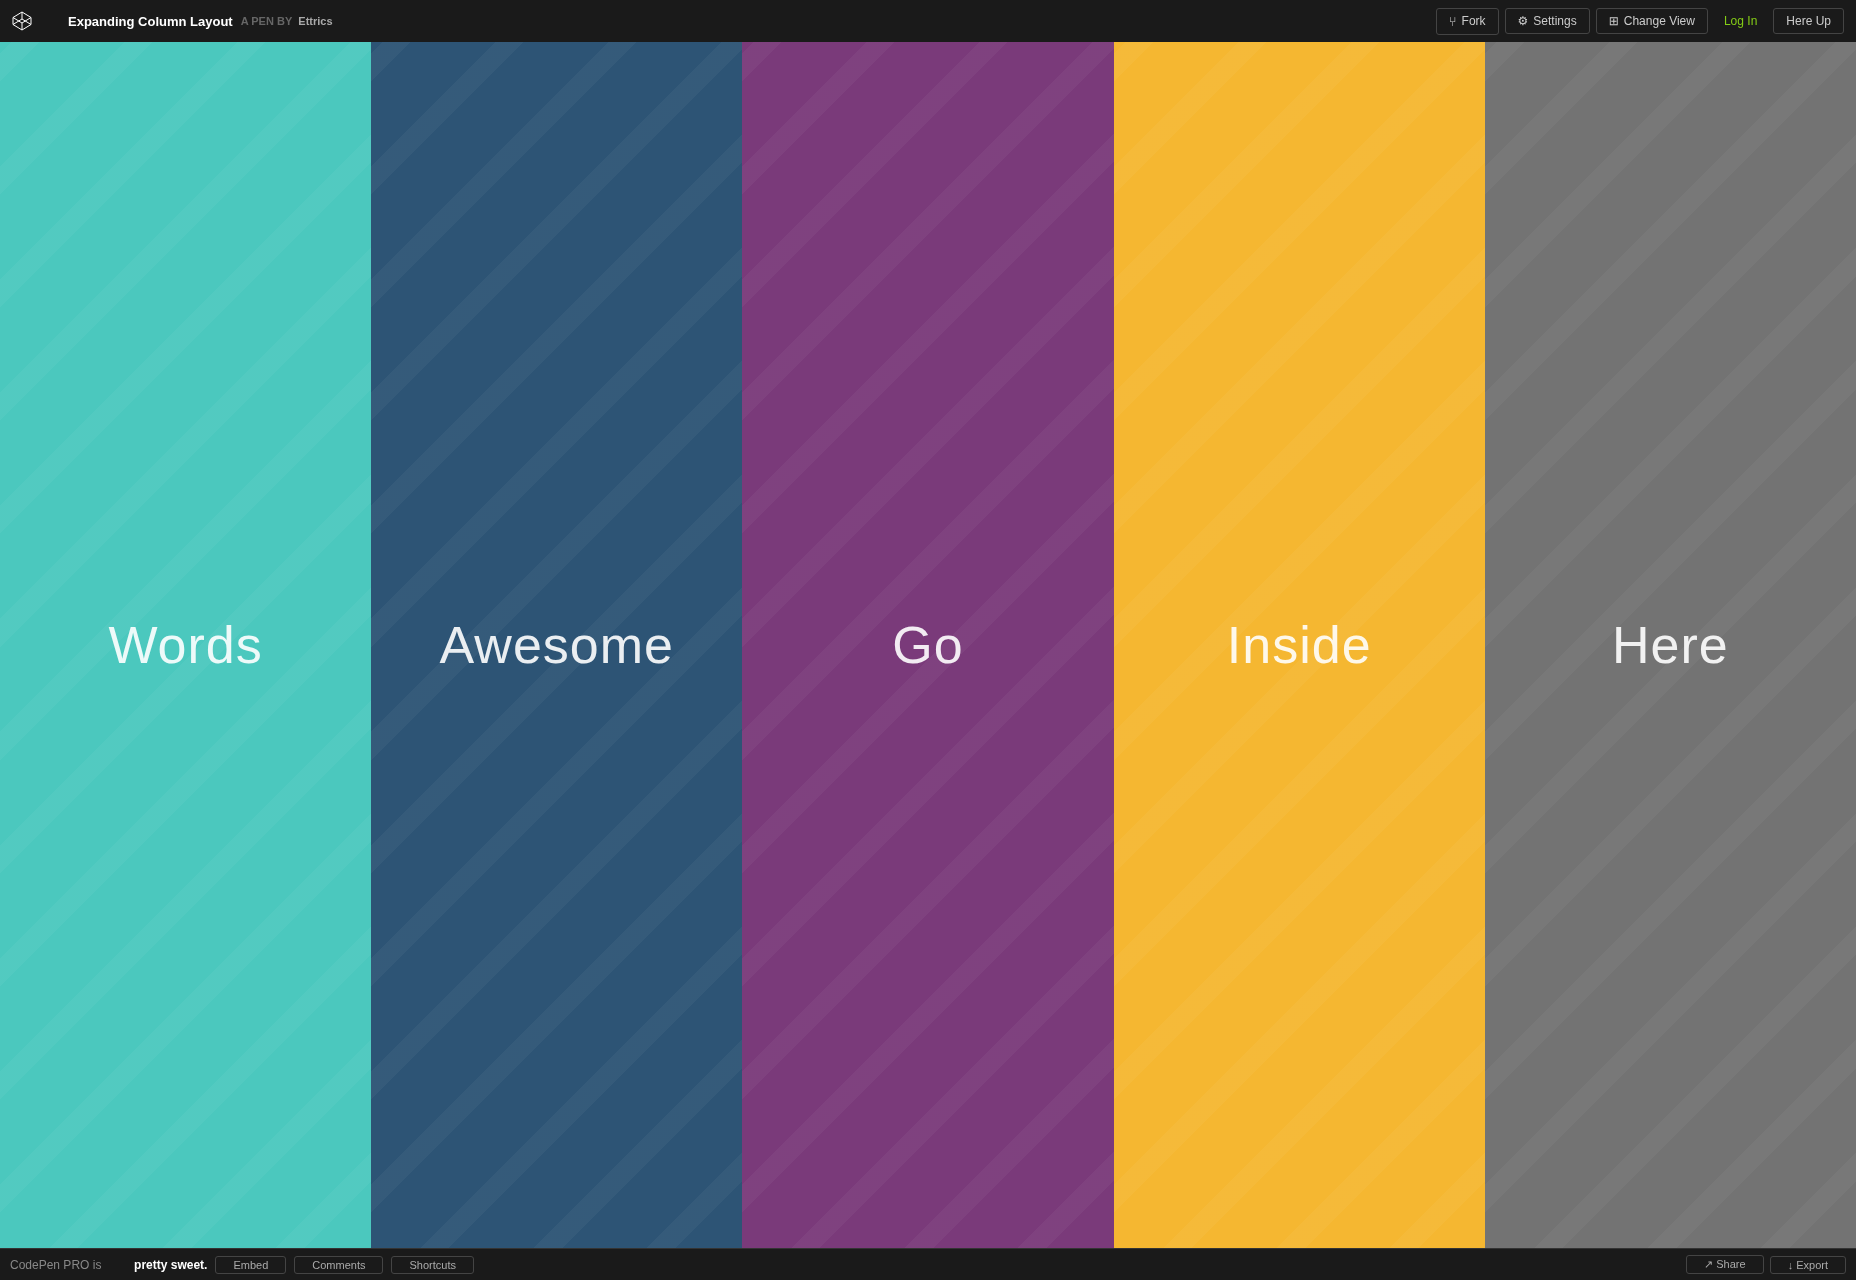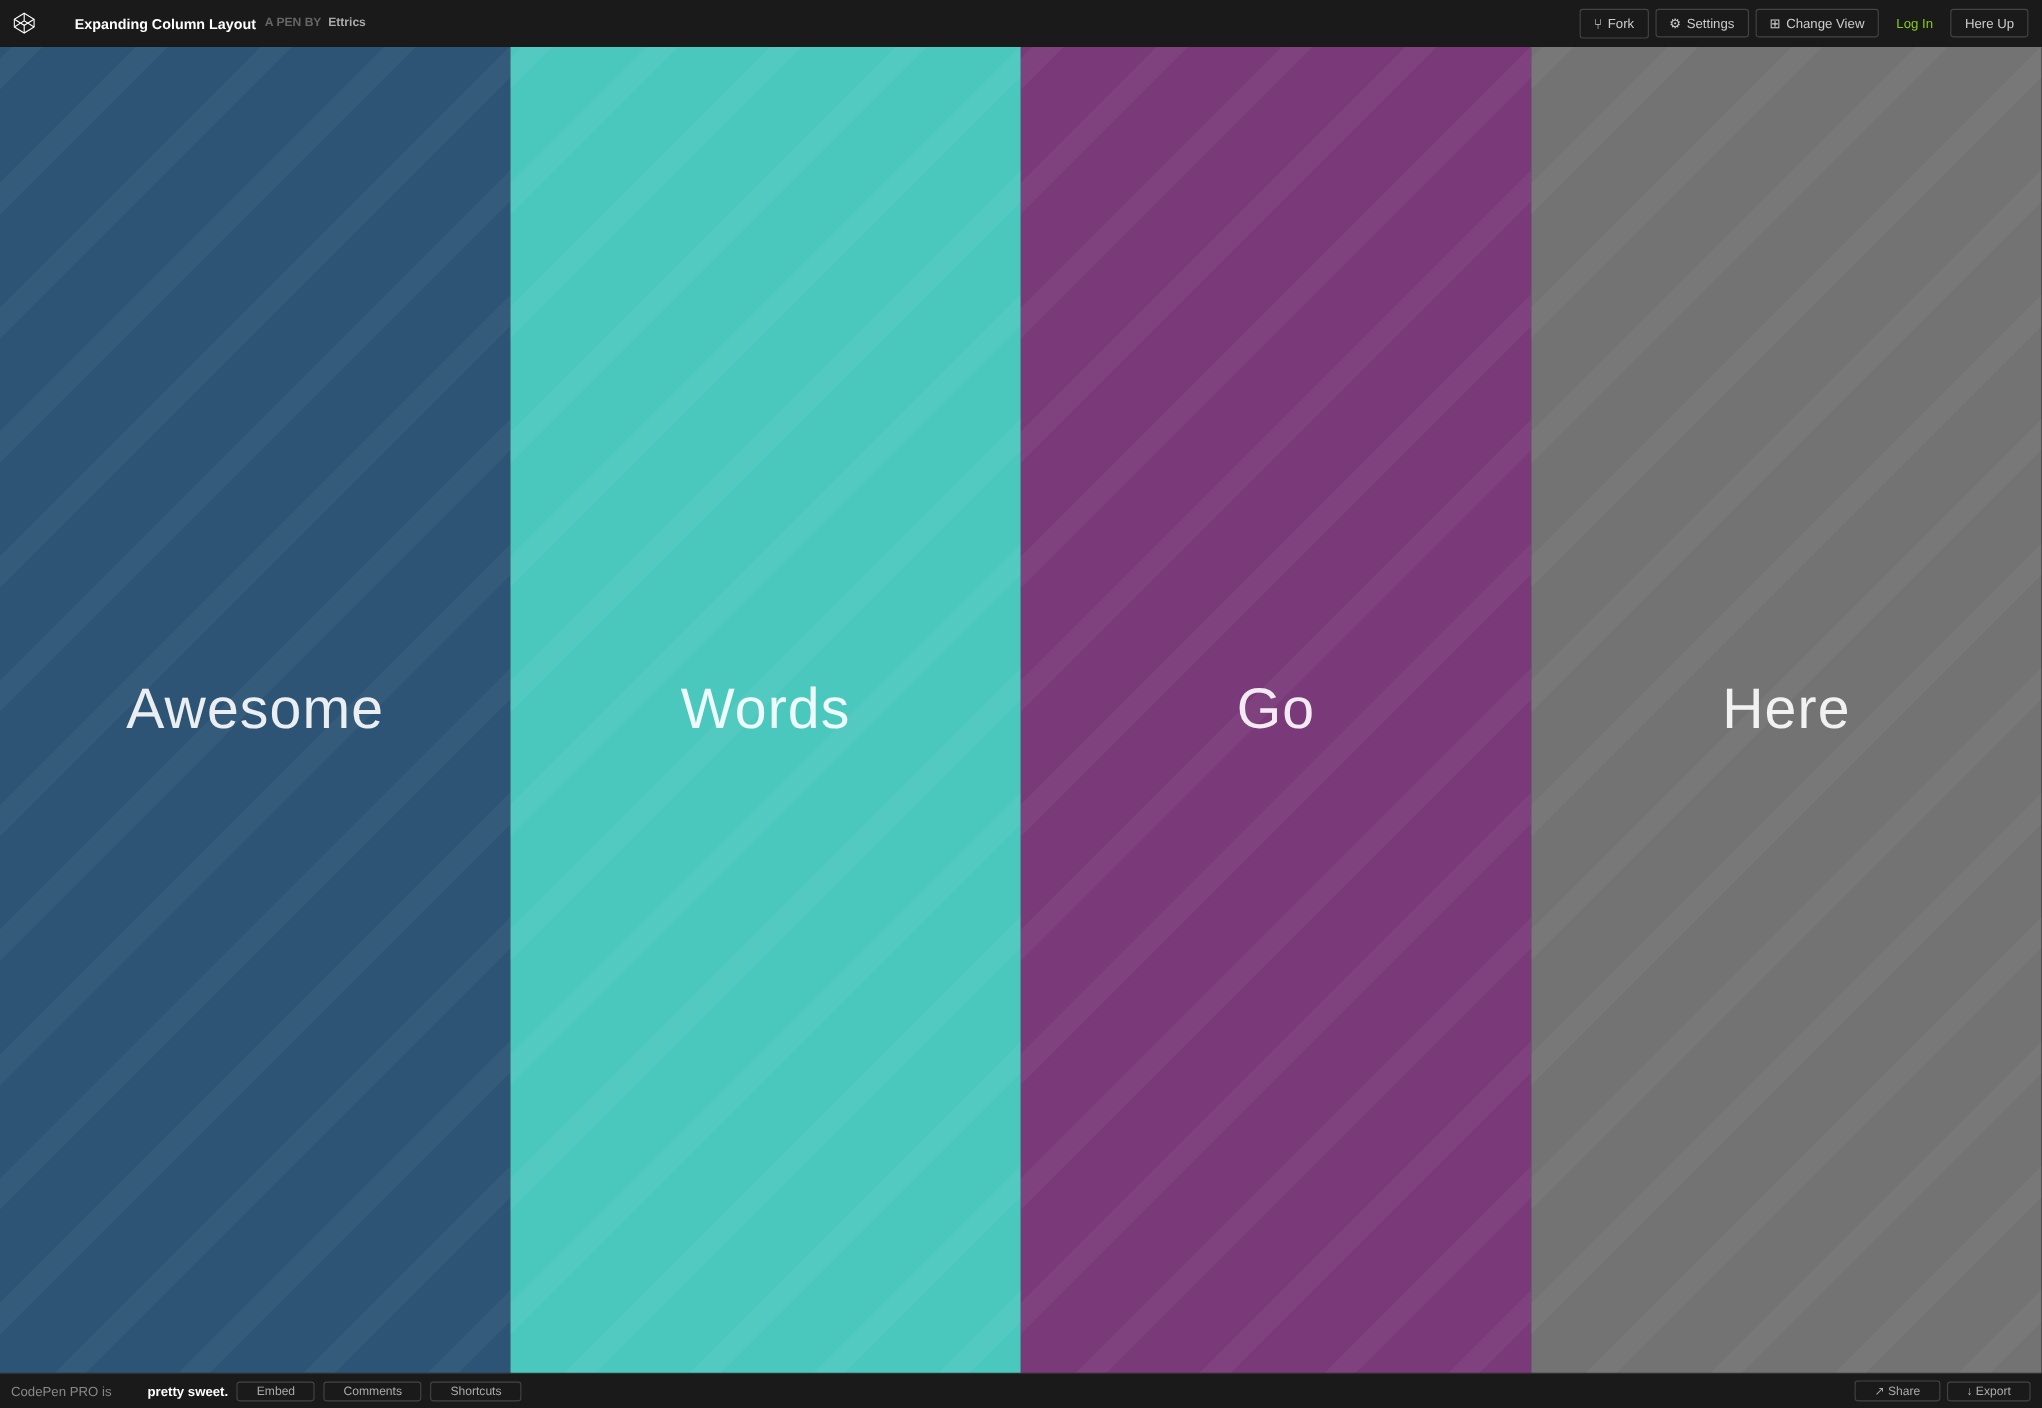--- a/index.html
+++ b/index.html
@@ -113,28 +113,31 @@
     <button class="nav-btn">
       <span>⊞</span>
       <span>Change View</span>
     </button>
     <button class="nav-btn-plain">Log In</button>
     <button class="nav-btn">Here Up</button>
   </div>
 </div>
 
 <div id="main-area">
+  <div class="col" id="col-2">
+    <span class="col-label">Words</span>
+  </div>
   <div class="col" id="col-1">
     <span class="col-label">Awesome</span>
   </div>
-  <div class="col" id="col-2">
-    <span class="col-label">Words</span>
-  </div>
   <div class="col" id="col-3">
     <span class="col-label">Go</span>
+  </div>
+  <div class="col" id="col-4">
+    <span class="col-label">Inside</span>
   </div>
   <div class="col" id="col-5">
     <span class="col-label">Here</span>
   </div>
 </div>
 
 <div id="bottombar">
   <div id="bottombar-left">
     <span>
       <span>CodePen PRO is</span>

